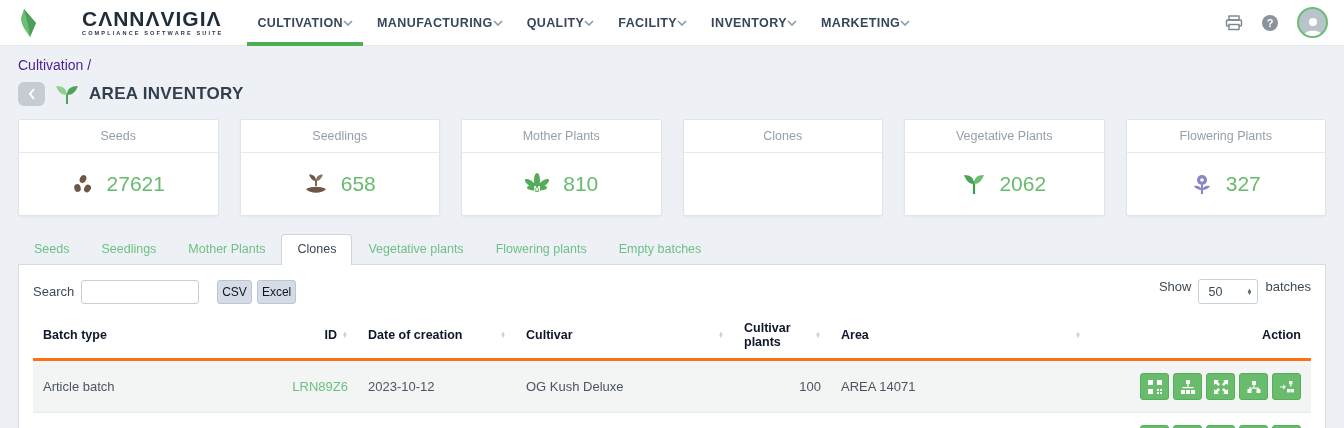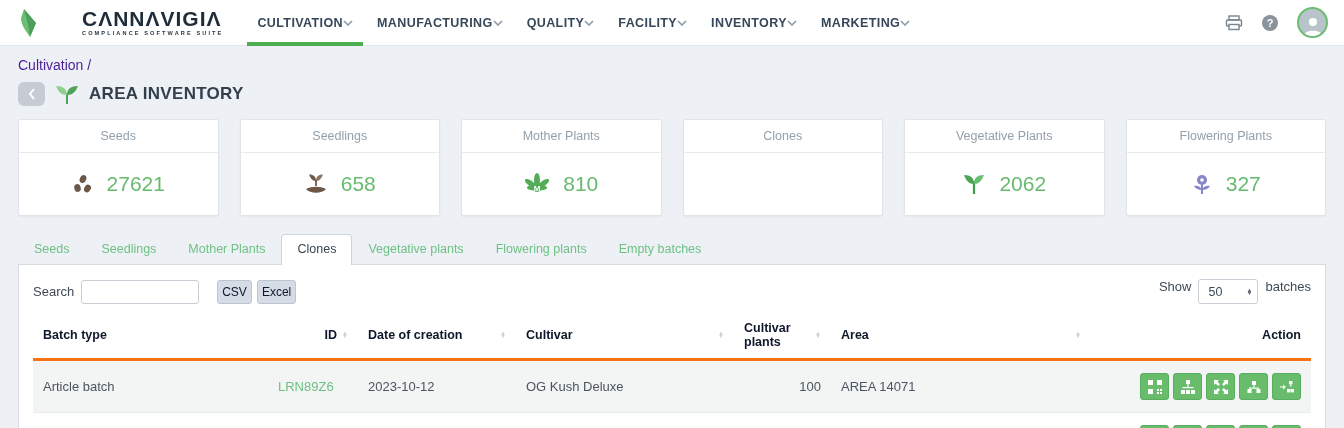--- a/index.html
+++ b/index.html
@@ -102,21 +102,21 @@
   }
   th .th-inner { display:flex; align-items:center; gap:5px; }
   th.right .th-inner { justify-content:flex-end; }
   th .spacer { flex:1; }
   .sort-icon { display:flex; flex-direction:column; line-height:.5; }
   .sort-icon::before { content:"▲"; font-size:6px; color:#ccd2d8; }
   .sort-icon::after  { content:"▼"; font-size:6px; color:#ccd2d8; }
   td { font-size:13px; color:#4b5560; padding:12px 10px; border-top:1px solid #e8ebee; }
   tr.striped td { background:#f3f4f4; }
   td.right { text-align:right; }
-  td.id-cell { color:#6cc084; }
+  td.id-cell { color:#6cc084; text-align:right; }
   .actions { display:flex; gap:4px; justify-content:flex-end; }
   .action-btn {
     width:29px; height:27px; background:#68bc6c; border:1px solid #59ad5e; border-radius:3px;
     display:flex; align-items:center; justify-content:center; cursor:pointer;
   }
   .action-btn svg { width:14px; height:14px; }
   .action-btn svg * { fill:#fff; stroke:none; }
 </style>
 </head>
 <body>

